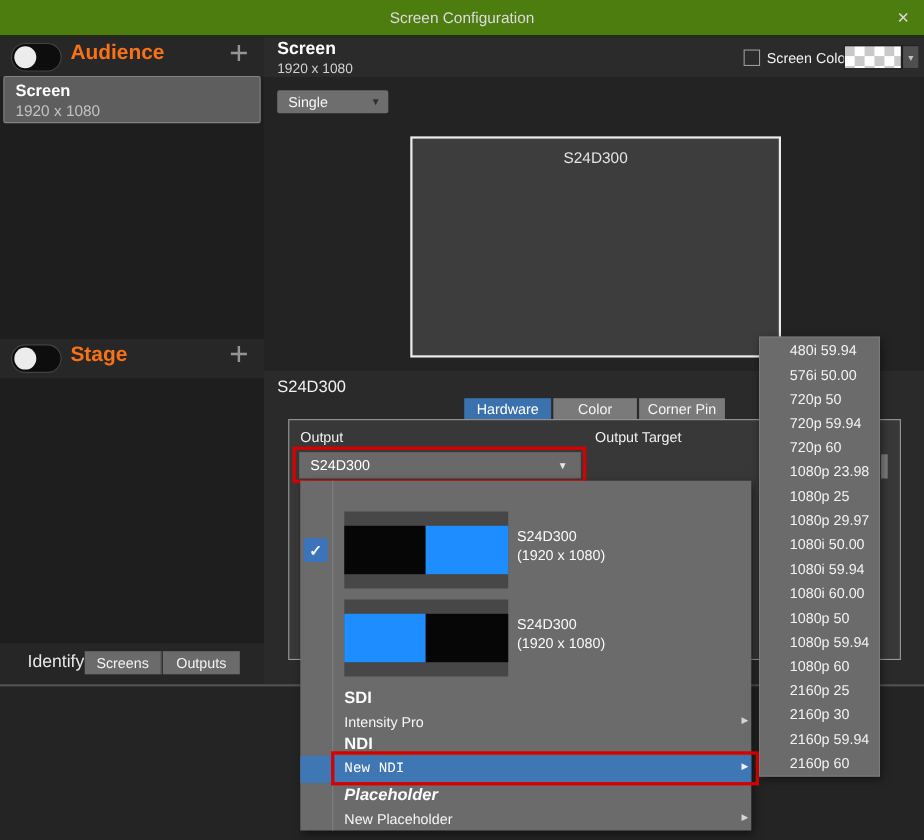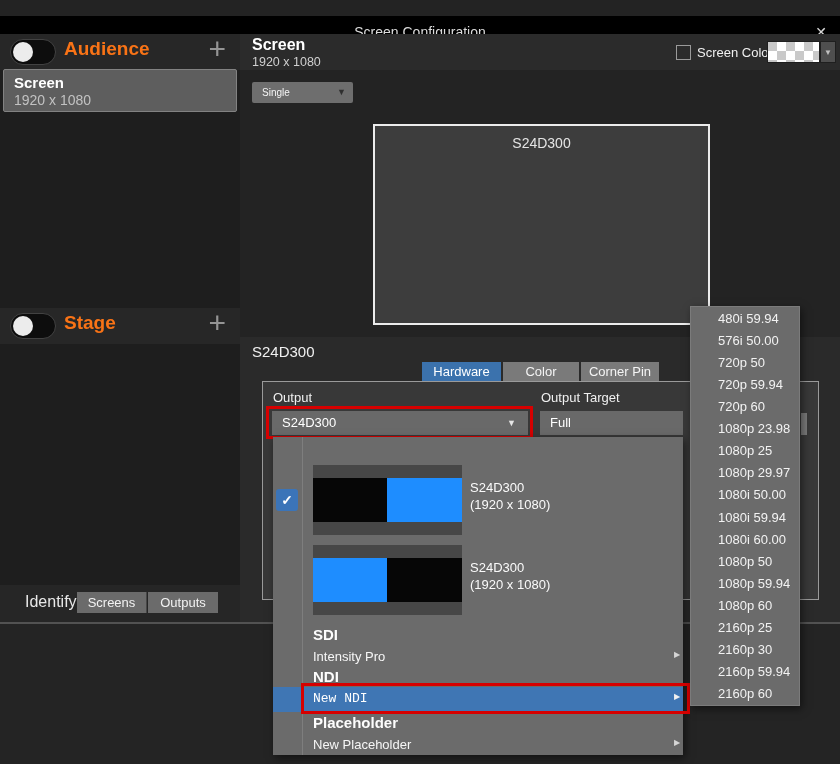--- a/index.html
+++ b/index.html
@@ -1,21 +1,21 @@
 <!DOCTYPE html>
 <html><head>
 <meta charset="utf-8">
 <style>
   * { margin:0; padding:0; box-sizing:border-box; }
   body { background:#111; font-family:"Liberation Sans", sans-serif; }
   .window { position:relative; width:840px; height:764px; background:#232323; overflow:hidden;
             font-family:"Liberation Sans", sans-serif; color:#f0f0f0; }
 
   
-  .titlebar { position:absolute; left:0; top:16px; width:840px; height:33px; background:#000000;
+  .titlebar { position:absolute; left:0; top:0; width:840px; height:33px; background:#4d7c0f;
               border-bottom:1px solid #161616; }
   .titlebar .title { position:absolute; left:0; right:0; top:0; height:33px; line-height:33px;
                      text-align:center; font-size:14px; color:#dcdcdc; }
   .titlebar .close { position:absolute; right:13px; top:0; height:33px; line-height:33px;
                      font-size:14px; color:#d8d8d8; cursor:default; }
 
   
   .sidebar { position:absolute; left:0; top:34px; width:240px; height:588px; background:#1e1e1e; }
   .side-header { position:absolute; left:0; width:240px; height:36px; background:#272727; }
   .toggle { position:absolute; left:10px; top:5px; width:46px; height:26px; background:#0d0d0d;
@@ -44,21 +44,21 @@
   .sc-label { position:absolute; left:457px; top:11px; font-size:13px; color:#f0f0f0; }
   .sc-swatch { position:absolute; left:527px; top:7px; width:53px; height:22px; border:1px solid #1f1f1f;
                background-image:repeating-conic-gradient(#ffffff 0 90deg, #c9c9c9 0 180deg);
                background-size:18px 18px; }
   .sc-arrowbtn { position:absolute; left:580px; top:7px; width:16px; height:22px; background:#4f4f4f;
                  border:1px solid #1f1f1f; color:#c0c0c0; font-size:8px; text-align:center; line-height:22px; }
 
   
   .single-dd { position:absolute; left:252px; top:82px; width:101px; height:21px; background:#6e6e6e;
                border-radius:2px; }
-  .single-dd .val { position:absolute; left:10px; top:0; line-height:21px; font-size:10px; color:#f5f5f5; }
+  .single-dd .val { position:absolute; left:10px; top:0; line-height:21px; font-size:13px; color:#f5f5f5; }
   .single-dd .arr { position:absolute; right:7px; top:0; line-height:21px; font-size:9px; color:#2f2f2f; }
   .preview-box { position:absolute; left:373px; top:124px; width:337px; height:201px; background:#3d3d3d;
                  border:2px solid #ececec; z-index:1; }
   .preview-box .pv-label { position:absolute; left:0; right:0; top:9px; text-align:center; font-size:14px; color:#e4e4e4; }
 
   
   .section { position:absolute; left:240px; top:337px; width:600px; height:285px; background:#2a2a2a; }
   .sec-title { position:absolute; left:12px; top:6px; font-size:15px; color:#f0f0f0; }
   .tab { position:absolute; top:25px; height:19px; line-height:19px; text-align:center; font-size:13px;
          color:#f4f4f4; background:#7a7a7a; }
@@ -169,23 +169,20 @@
     <div class="tab t1 active">Hardware</div>
     <div class="tab t2">Color</div>
     <div class="tab t3">Corner Pin</div>
     <div class="hw-panel"></div>
     <div class="out-label">Output</div>
     <div class="out-dd">
       <div class="val">S24D300</div>
       <div class="arr">▼</div>
     </div>
     <div class="ot-label">Output Target</div>
-    <div class="ot-dd">
-      <div class="val">Full</div>
-    </div>
     <div class="hw-scroll-thumb"></div>
   </div>
 
   <div class="bottom-band"></div>
 
   <div class="red-rect rr1"></div>
 
   <div class="out-menu">
     <div class="om-row-sel"></div>
     <div class="gutter-line"></div>
@@ -208,21 +205,21 @@
     <div class="thumb-label" style="top:140px;">(1920 x 1080)</div>
 
     <div class="om-header" style="top:189px;">SDI</div>
     <div class="om-item-label" style="top:212px;">Intensity Pro</div>
     <div class="om-sub-arrow" style="top:213px;">▶</div>
 
     <div class="om-header" style="top:231px;">NDI</div>
     <div class="om-item-label" style="top:254px; color:#ffffff;font-family:Liberation Mono, monospace;">New NDI</div>
     <div class="om-sub-arrow" style="top:255px; color:#f0f0f0;">▶</div>
 
-    <div class="om-header" style="top:277px;">Placeholder</div>
+    <div class="om-header" style="top:277px;font-style:italic;">Placeholder</div>
     <div class="om-item-label" style="top:300px;">New Placeholder</div>
     <div class="om-sub-arrow" style="top:301px;">▶</div>
   </div>
 
   <div class="red-rect rr2"></div>
 
   <div class="fmt-menu">
     <div class="fm-item">480i 59.94</div>
     <div class="fm-item">576i 50.00</div>
     <div class="fm-item">720p 50</div>

